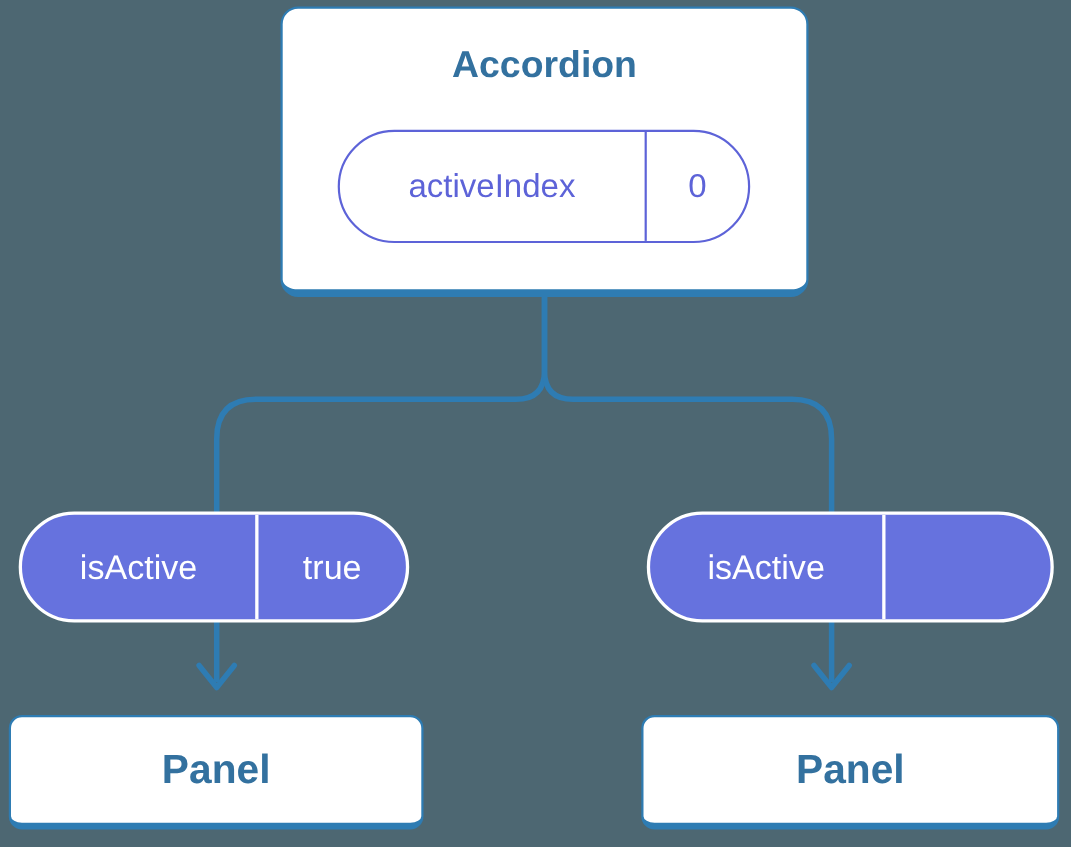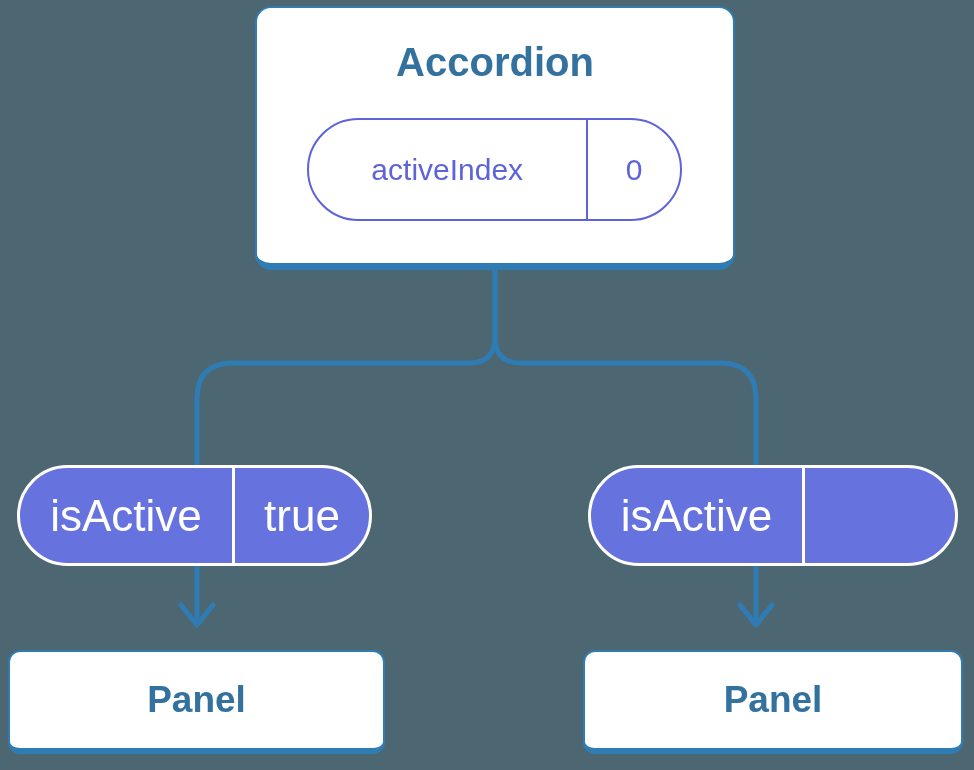--- a/index.html
+++ b/index.html
@@ -29,21 +29,21 @@
     box-sizing:border-box;
     background:#ffffff;
     border:2.5px solid #2e7cb3;
     border-bottom-width:7px;
     border-radius:16px;
     z-index:1;
   }
   .root-title{
     margin-top:32px;
     text-align:center;
-    font-size:40px;
+    font-size:34px;
     font-weight:600;
     color:#33719f;
   }
   
   .prop-pill{
     position:absolute;left:307px;top:118px;
     width:375px;height:103px;
     box-sizing:border-box;
     background:#ffffff;
     border:2.5px solid #5d63d8;
@@ -60,21 +60,21 @@
   .prop-pill .divider{width:2.5px;background:#5d63d8;}
   
   .state-pill{
     position:absolute;top:465px;height:101px;
     box-sizing:border-box;
     background:#6672de;
     border:3px solid #ffffff;
     border-radius:999px;
     display:flex;align-items:stretch;
     color:#ffffff;
-    font-size:44px;
+    font-size:31px;
     z-index:1;
     overflow:hidden;
   }
   .state-pill.left{left:17px;width:355px;}
   .state-pill.right{left:588px;width:370px;}
   .state-pill .seg{display:flex;align-items:center;justify-content:center;}
   .state-pill .seg.key{width:212px;}
   .state-pill.right .seg.key{width:211px;}
   .state-pill .seg.val{flex:1;}
   .state-pill .divider{width:3px;background:#ffffff;}

